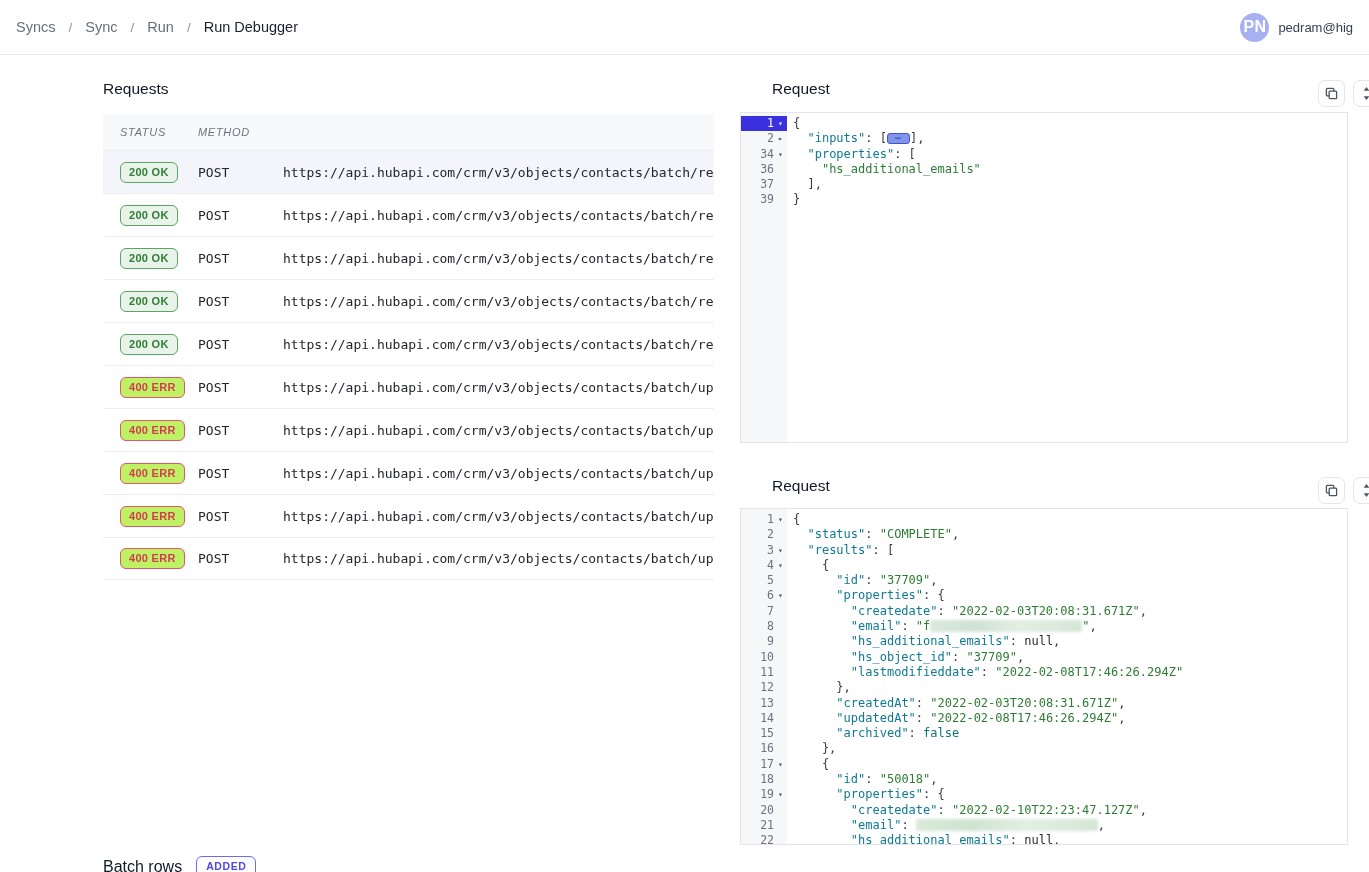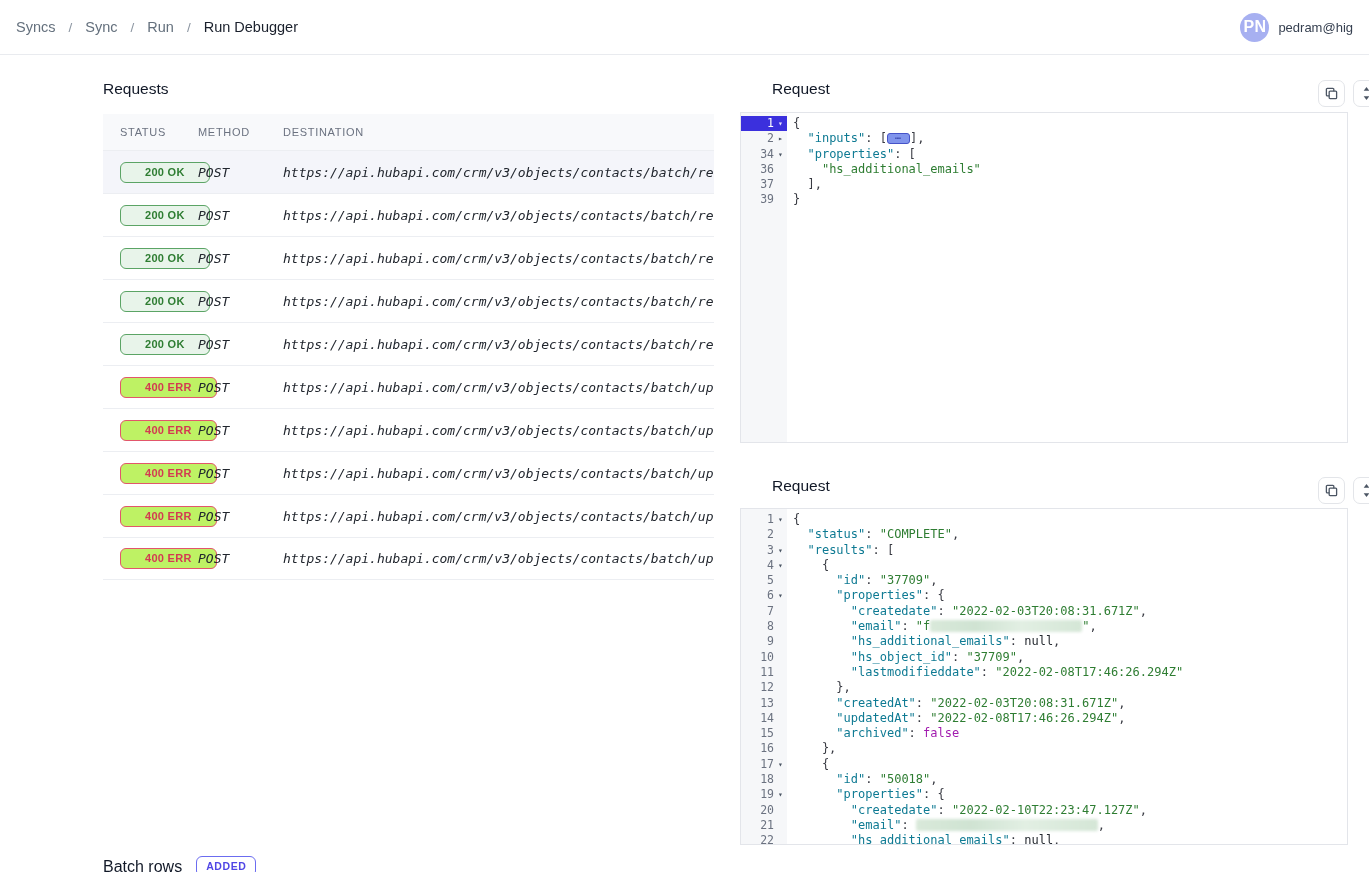--- a/index.html
+++ b/index.html
@@ -16,32 +16,32 @@
   .userbox { margin-left:auto; display:flex; align-items:center; gap:9px; white-space:nowrap; }
   .avatar { width:29px; height:29px; border-radius:50%; background:#a7b0f1; color:#fff;
     font-size:16px; font-weight:700; display:flex; align-items:center; justify-content:center; letter-spacing:.3px; }
   .useremail { font-size:13px; color:#374151; }
 
   
   .lcol-title { position:absolute; left:103px; top:80px; font-size:15.5px; color:#111827;text-align:right; }
   .reqtable { position:absolute; left:103px; top:114px; width:611px; overflow:hidden; }
   .thead { display:grid; grid-template-columns:95px 85px 1fr; height:36px; align-items:center;
     background:#f8f9fb; }
-  .th { font-size:11px; font-weight:500; color:#6b7280; letter-spacing:.7px; }
+  .th { font-size:11px; font-weight:500; color:#6b7280; letter-spacing:.7px;font-style:italic; }
   .th:first-child { padding-left:17px; }
   .trow { display:grid; grid-template-columns:95px 85px 1fr; height:43px; align-items:center;
     border-top:1px solid #eceef2; background:#fff; cursor:pointer; }
   .trow.selected { background:#f4f5fa; }
   .trow:last-child { border-bottom:1px solid #eceef2; }
   .cell-status { padding-left:17px; }
   .badge { display:inline-block; font-size:11px; font-weight:600; letter-spacing:.3px;
-    padding:3px 24px 4px; border-radius:6px; border:1px solid; white-space:nowrap; }
+    padding:3px 8px 4px; border-radius:6px; border:1px solid; white-space:nowrap; }
   .badge.ok  { background:#e8f4ea; border-color:#5ba465; color:#2e7d32; }
   .badge.err { background:#bef264; border-color:#e2566b; color:#d33b52; }
-  .mono { font-family:"DejaVu Sans Mono", monospace; font-size:13px; color:#21262e;font-style:italic; }
+  .mono { font-family:"DejaVu Sans Mono", monospace; font-size:13px; color:#21262e; }
   .cell-dest { white-space:nowrap; overflow:hidden; }
 
   
   .batchrows { position:absolute; left:103px; top:856px; display:flex; align-items:center; gap:14px; }
   .batchrows-title { font-size:16px; color:#111827; }
   .pill-badge { font-size:10.5px; font-weight:600; letter-spacing:.6px; color:#5046e5;
     border:1px solid #6b6cf0; border-radius:6px; padding:3px 9px 4px; background:#fff; }
 
   
   .panel-head { position:absolute; left:772px; width:608px; display:flex; align-items:flex-start; }
@@ -59,21 +59,21 @@
     font-family:"DejaVu Sans Mono", monospace; font-size:12px; }
   .gut { width:46px; flex:none; display:flex; color:#6b7280; }
   .gut .num { flex:1; text-align:right; font-size:11.5px; }
   .gut .arr { width:13px; text-align:center; font-size:8px; color:#4b5563; cursor:pointer; }
   .gut.sel { background:#3b30dd; }
   .gut.sel .num { color:#fff; }
   .gut.sel .arr { color:#e4e1ff; }
   .codetext { white-space:pre; padding-left:6px; color:#383a42; }
   .tk-k { color:#0e7a93; }
   .tk-s { color:#2e7d32; }
-  .tk-b { color:#a21caf; }
+  .tk-b { color:#0f766e; }
   .tk-n { color:#24292f; }
   .fold-pill { display:inline-block; width:23px; height:11px; vertical-align:1px;
     background:#8094ec; border:1px solid #4553c8; border-radius:3px; cursor:pointer;
     color:#2a36a0; font-size:9px; line-height:9px; text-align:center; letter-spacing:1px; }
   .blur-bar { display:inline-block; height:12px; vertical-align:-2px; border-radius:2px;
     background:linear-gradient(90deg,#d9e9da 0%,#cfe3d2 30%,#e2efe3 60%,#d4e6d6 100%);
     filter:blur(1.6px); }
 </style>
 </head>
 <body>
@@ -92,21 +92,20 @@
     <div class="avatar">PN</div>
     <div class="useremail">pedram@hig</div>
   </div>
 </div>
 
 <div class="lcol-title">Requests</div>
 <div class="reqtable">
   <div class="thead">
     <div class="th">STATUS</div>
     <div class="th">METHOD</div>
-    <div class="th">DESTINATION</div>
   </div>
   <div id="table-body">
       <div class="trow selected">
         <div class="cell-status"><span class="badge ok">200 OK</span></div>
         <div class="mono">POST</div>
         <div class="mono cell-dest">https://api.hubapi.com/crm/v3/objects/contacts/batch/re</div>
       </div>
       <div class="trow">
         <div class="cell-status"><span class="badge ok">200 OK</span></div>
         <div class="mono">POST</div>

